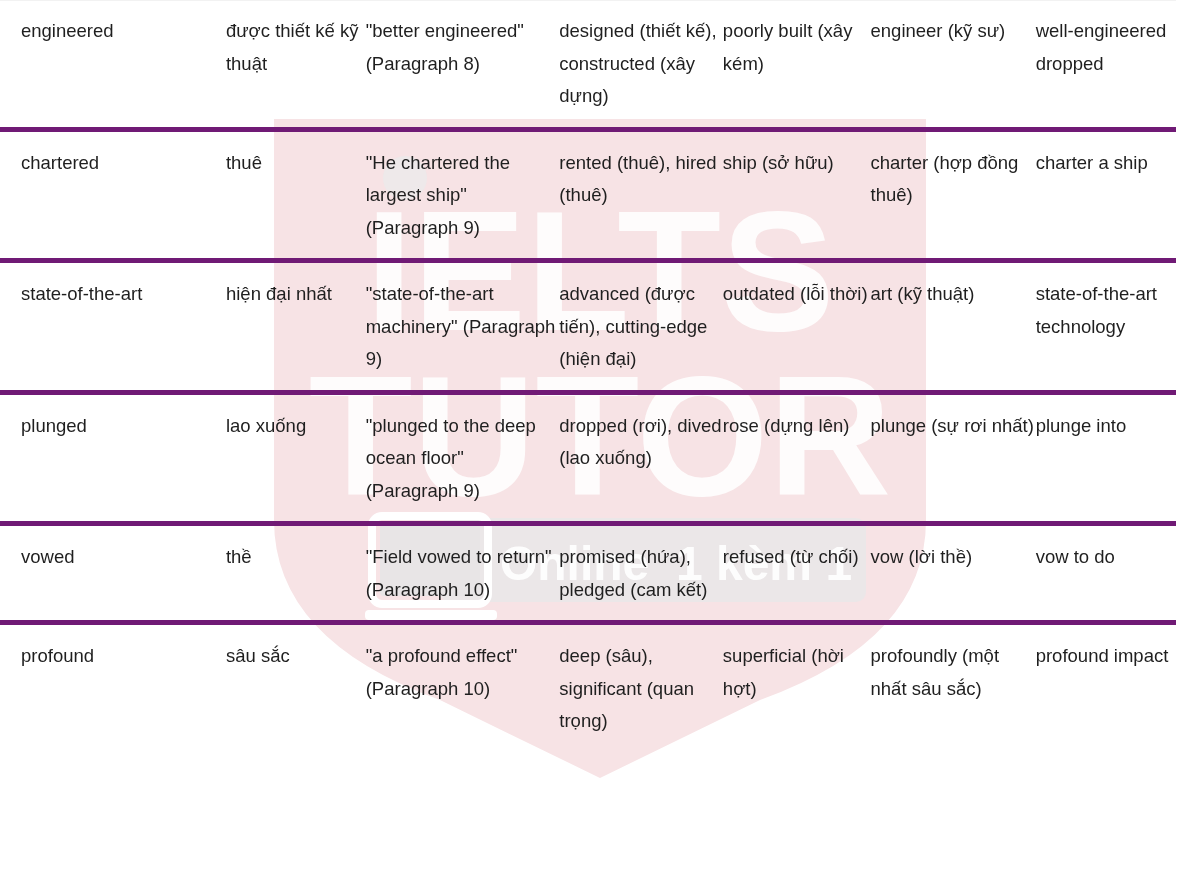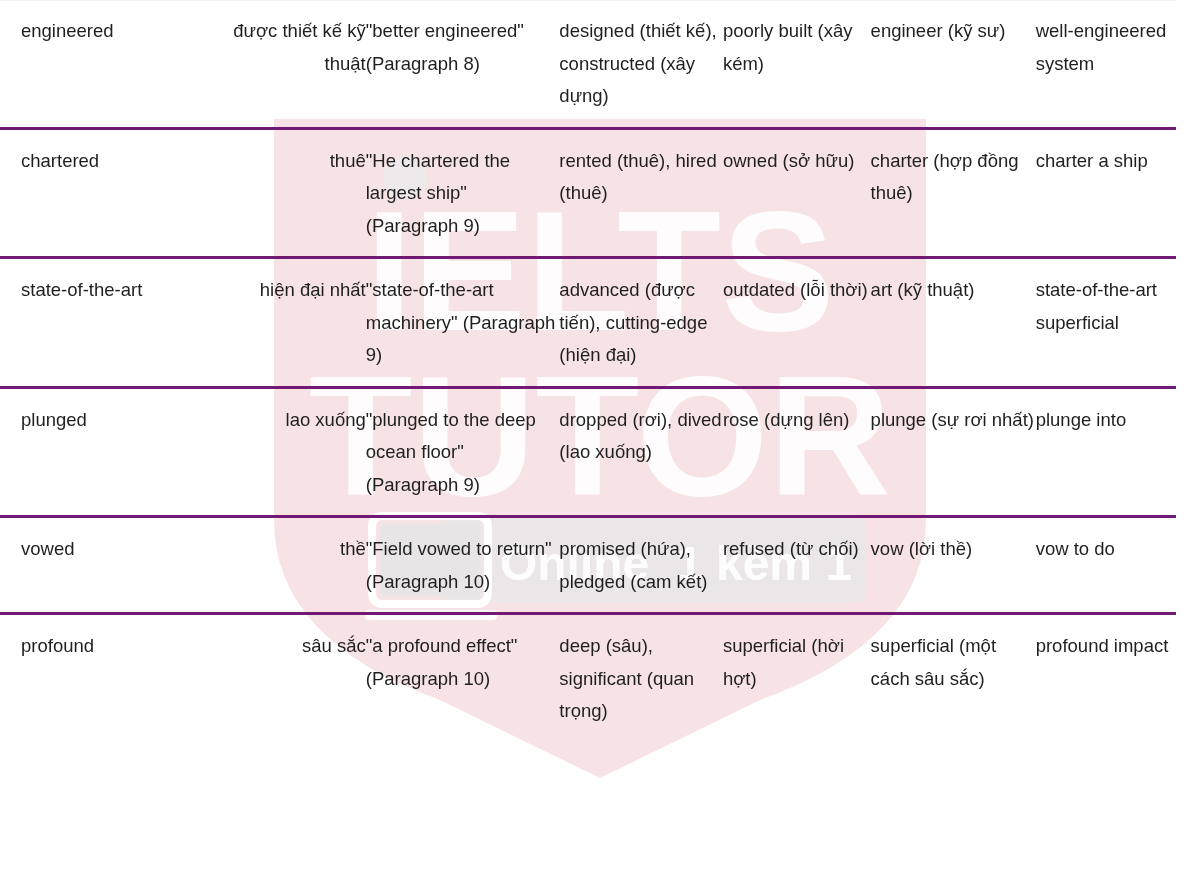--- a/index.html
+++ b/index.html
@@ -28,27 +28,27 @@
       top: 0;
       width: 1176px;
       border-collapse: collapse;
       z-index: 1;
       font-size: 18.5px;
       line-height: 32.5px;
     }
     .vocab-table td {
       vertical-align: top;
       padding: 15px 0 14px 0;
-      border-bottom: 3px solid #701a75;
+      border-bottom: 5px solid #701a75;
     }
     .vocab-table tr:last-child td { border-bottom: none; }
     .vocab-table tr.first td { padding-top: 15px; }
     .vocab-table tr { height: auto; }
     .c0 { width: 209px; padding-left: 21px !important; }
-    .c1 { width: 143px; text-align: right; }
+    .c1 { width: 143px; }
     .c2 { width: 197px; }
     .c3 { width: 166px; }
     .c4 { width: 150px; margin-top: 44px; }
     .c5 { width: 168px; margin-left: 48px; }
     .c6 { width: 142px; }
     .cell-text { display: block; }
     .top-rule {
       position: absolute; left: 0; top: 0; width: 1176px; height: 1px;
       background: #f2f2f2; z-index: 1;
     }
@@ -90,38 +90,38 @@
       <td class="c3">
           <span class="cell-text">designed (thiết kế), constructed (xây dựng)</span>
         </td>
       <td class="c4">
           <span class="cell-text">poorly built (xây kém)</span>
         </td>
       <td class="c5">
           <span class="cell-text">engineer (kỹ sư)</span>
         </td>
       <td class="c6">
-          <span class="cell-text">well-engineered system</span>
+          <span class="cell-text">well-engineered dropped</span>
         </td>
     </tr>
     <tr>
       <td class="c0">
           <span class="cell-text">chartered</span>
         </td>
       <td class="c1">
           <span class="cell-text">thuê</span>
         </td>
       <td class="c2">
           <span class="cell-text">"He chartered the largest ship" (Paragraph 9)</span>
         </td>
       <td class="c3">
           <span class="cell-text">rented (thuê), hired (thuê)</span>
         </td>
       <td class="c4">
-          <span class="cell-text">owned (sở hữu)</span>
+          <span class="cell-text">ship (sở hữu)</span>
         </td>
       <td class="c5">
           <span class="cell-text">charter (hợp đồng thuê)</span>
         </td>
       <td class="c6">
           <span class="cell-text">charter a ship</span>
         </td>
     </tr>
     <tr>
       <td class="c0">
@@ -136,21 +136,21 @@
       <td class="c3">
           <span class="cell-text">advanced (được tiến), cutting-edge (hiện đại)</span>
         </td>
       <td class="c4">
           <span class="cell-text">outdated (lỗi thời)</span>
         </td>
       <td class="c5">
           <span class="cell-text">art (kỹ thuật)</span>
         </td>
       <td class="c6">
-          <span class="cell-text">state-of-the-art superficial</span>
+          <span class="cell-text">state-of-the-art technology</span>
         </td>
     </tr>
     <tr>
       <td class="c0">
           <span class="cell-text">plunged</span>
         </td>
       <td class="c1">
           <span class="cell-text">lao xuống</span>
         </td>
       <td class="c2">
@@ -202,20 +202,20 @@
       <td class="c2">
           <span class="cell-text">"a profound effect" (Paragraph 10)</span>
         </td>
       <td class="c3">
           <span class="cell-text">deep (sâu), significant (quan trọng)</span>
         </td>
       <td class="c4">
           <span class="cell-text">superficial (hời hợt)</span>
         </td>
       <td class="c5">
-          <span class="cell-text">superficial (một cách sâu sắc)</span>
+          <span class="cell-text">profoundly (một nhất sâu sắc)</span>
         </td>
       <td class="c6">
           <span class="cell-text">profound impact</span>
         </td>
     </tr>
   </tbody>
 </table>
 
 </body></html>

